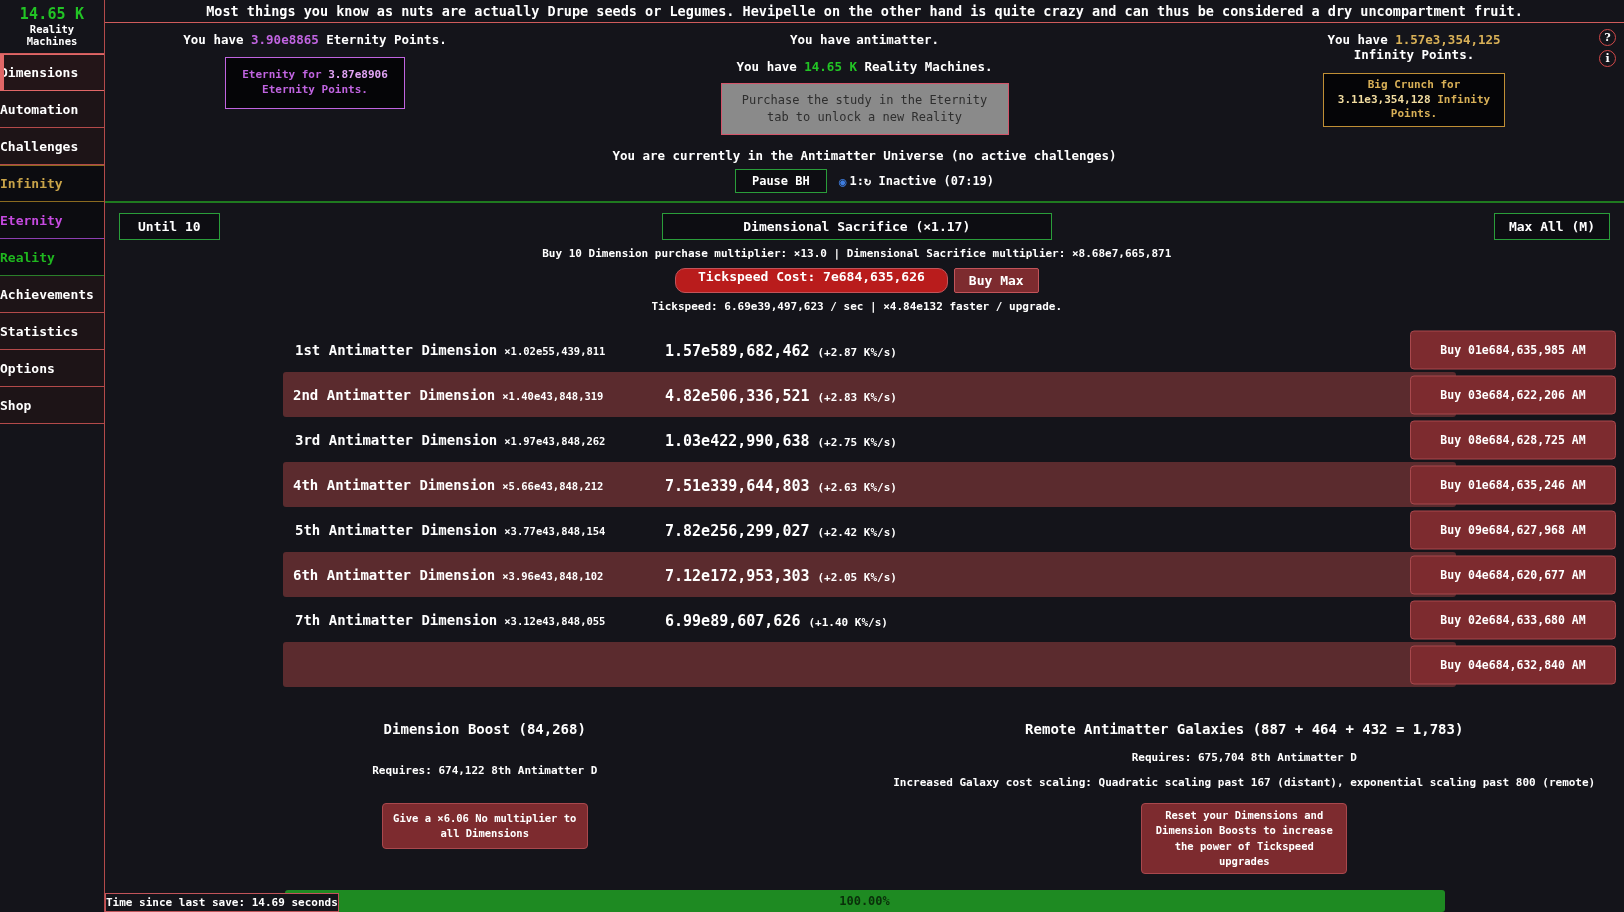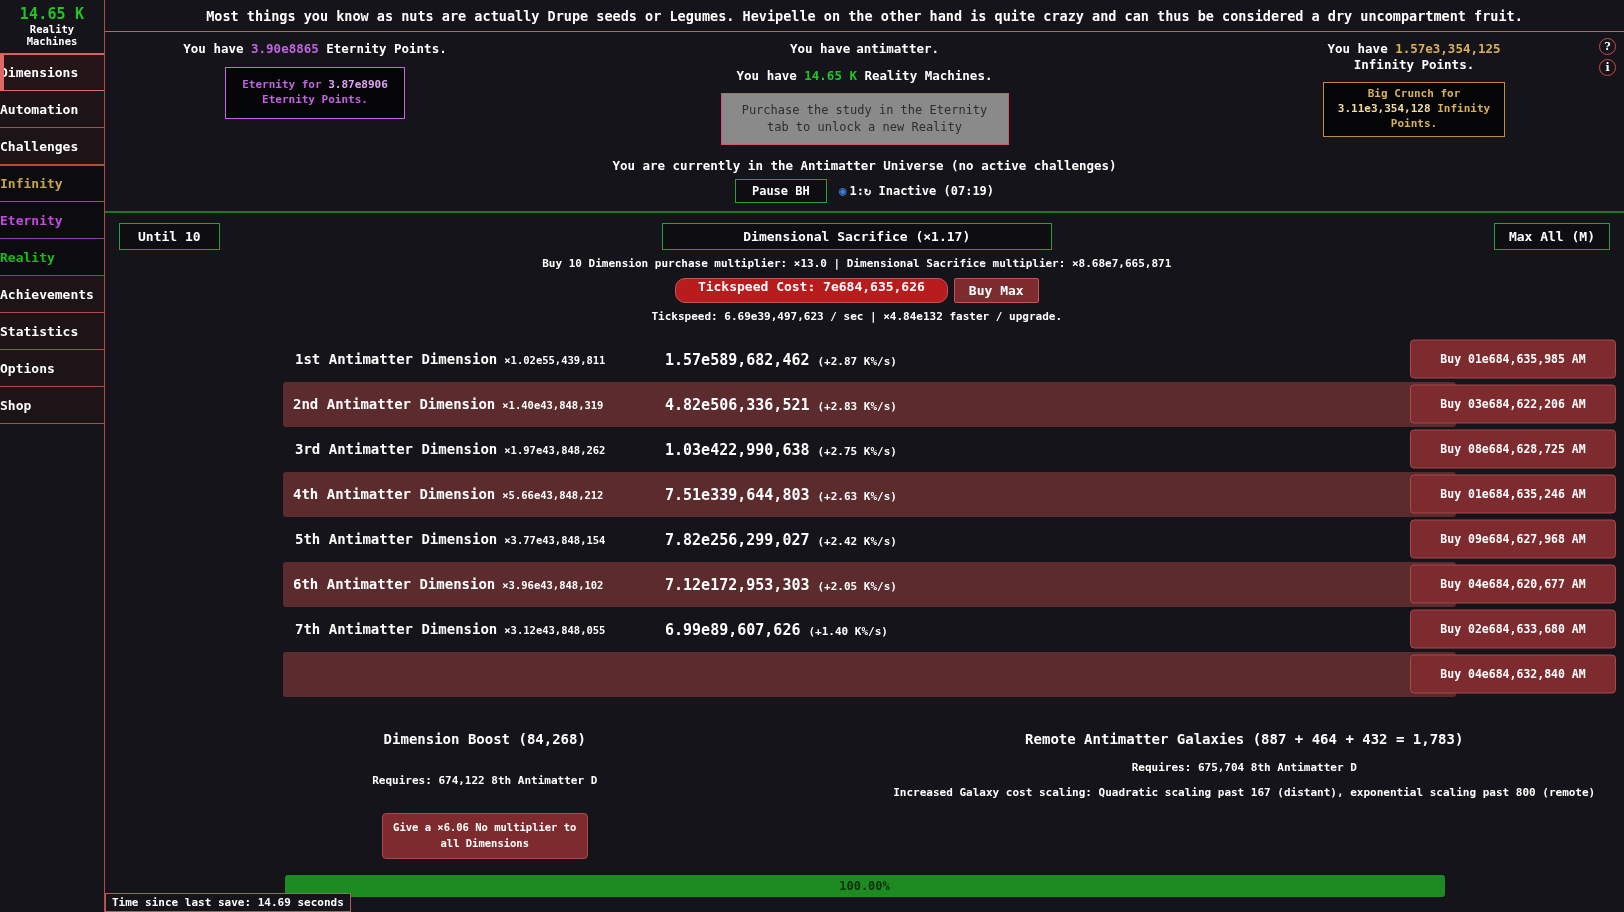--- a/index.html
+++ b/index.html
@@ -225,21 +225,21 @@
     display: flex; align-items: center; justify-content: center;
     position: relative; overflow: hidden;
   }
   .progress-label { font-size: 12px; color: #0a2f0a; font-weight: bold; z-index: 2; }
 
   .save-bar {
     position: absolute; left: 0; bottom: 0;
     border: 1px solid #c2545a;
     background: #14141a;
     font-size: 11px; font-weight: bold; color: #fff;
-    padding: 2px 6px; white-space: nowrap;
+    padding: 2px 0; white-space: nowrap;
   }
 </style>
 </head>
 <body>
 
 <div class="sidebar">
   <div class="rm-box">
     <div class="rm-amount">14.65 K</div>
     <div class="rm-label">Reality</div>
     <div class="rm-label">Machines</div>
@@ -438,20 +438,21 @@
     <div class="bottom-cols">
       <div class="bcol leftb">
         <div class="btitle">Dimension Boost (84,268)</div>
         <div class="breq">Requires: 674,122 8th Antimatter D</div>
         <div class="btn-boost">Give a ×6.06 No multiplier to all Dimensions</div>
       </div>
       <div class="bcol">
         <div class="btitle">Remote Antimatter Galaxies (887 + 464 + 432 = 1,783)</div>
         <div class="breq" style="margin-top:14px">Requires: 675,704 8th Antimatter D</div>
         <div class="bscale">Increased Galaxy cost scaling: Quadratic scaling past 167 (distant), exponential scaling past 800 (remote)</div>
+        <div class="btn-galaxy">Reset your Dimensions and Dimension Boosts to increase the power of Tickspeed upgrades</div>
       </div>
     </div>
 
     <div class="progress-wrap">
       <div class="progress-label">100.00%</div>
     </div>
   </div>
 
   <div class="save-bar">Time since last save: 14.69 seconds</div>
 </div>

